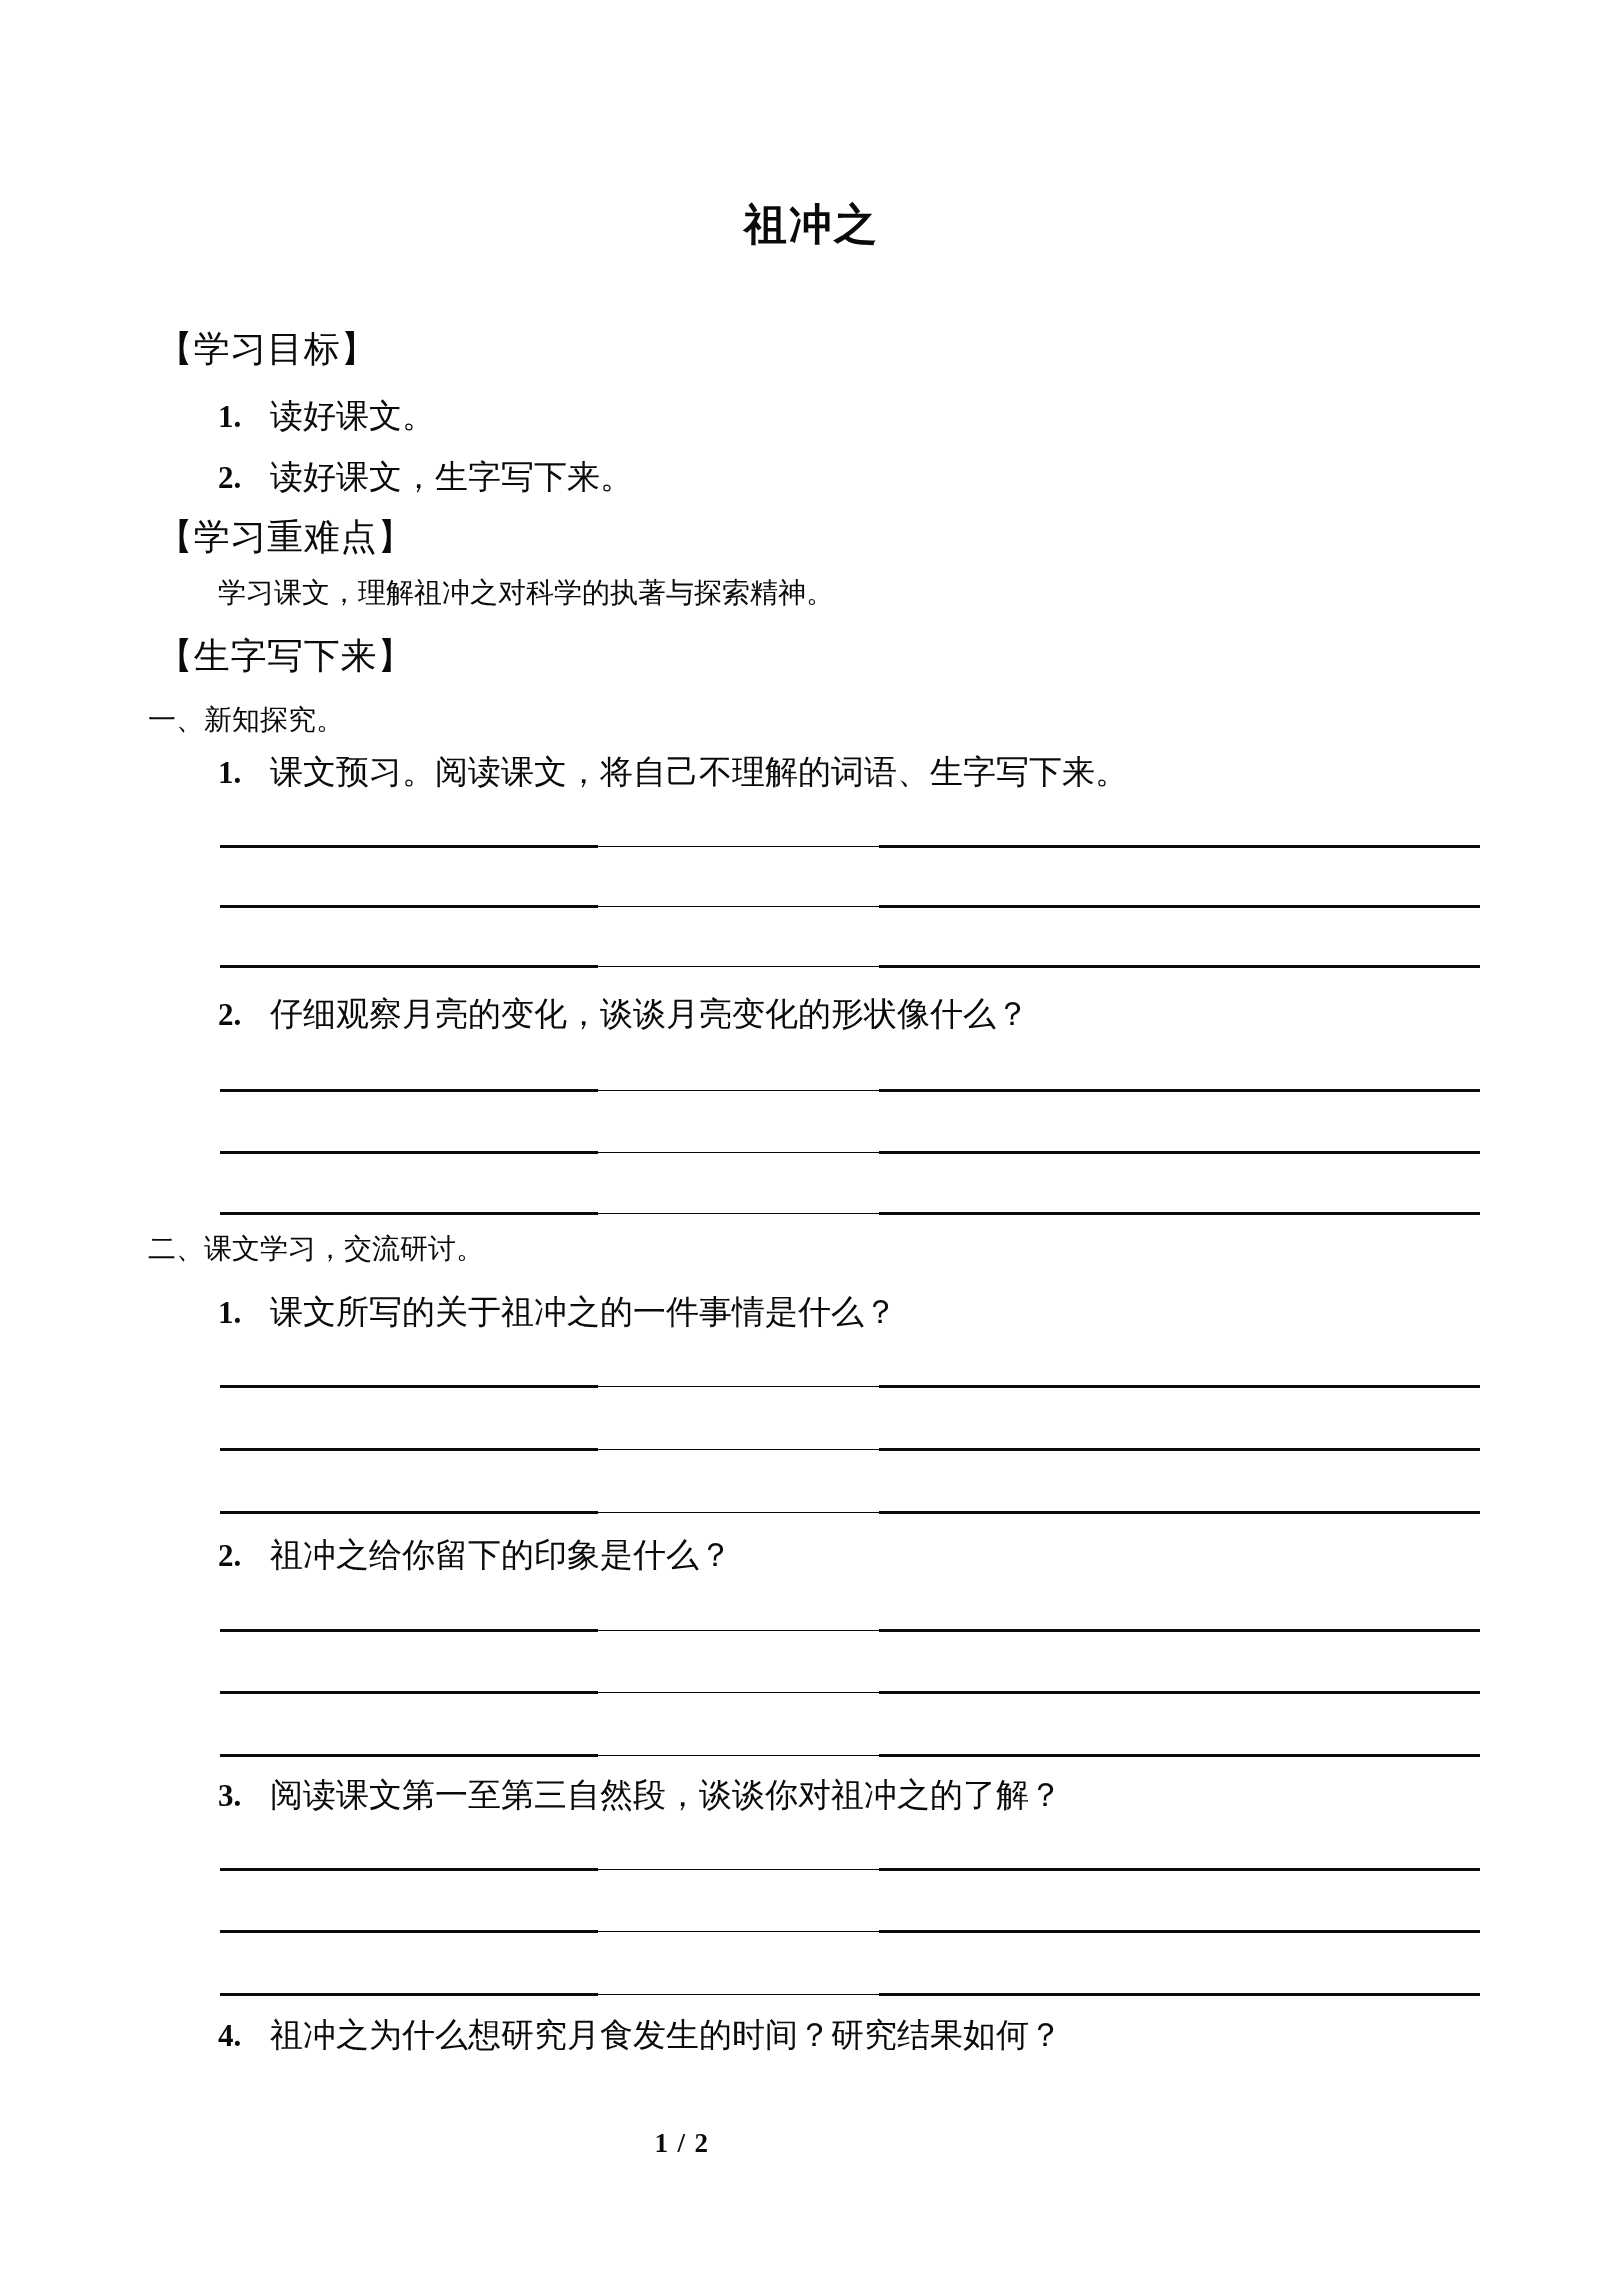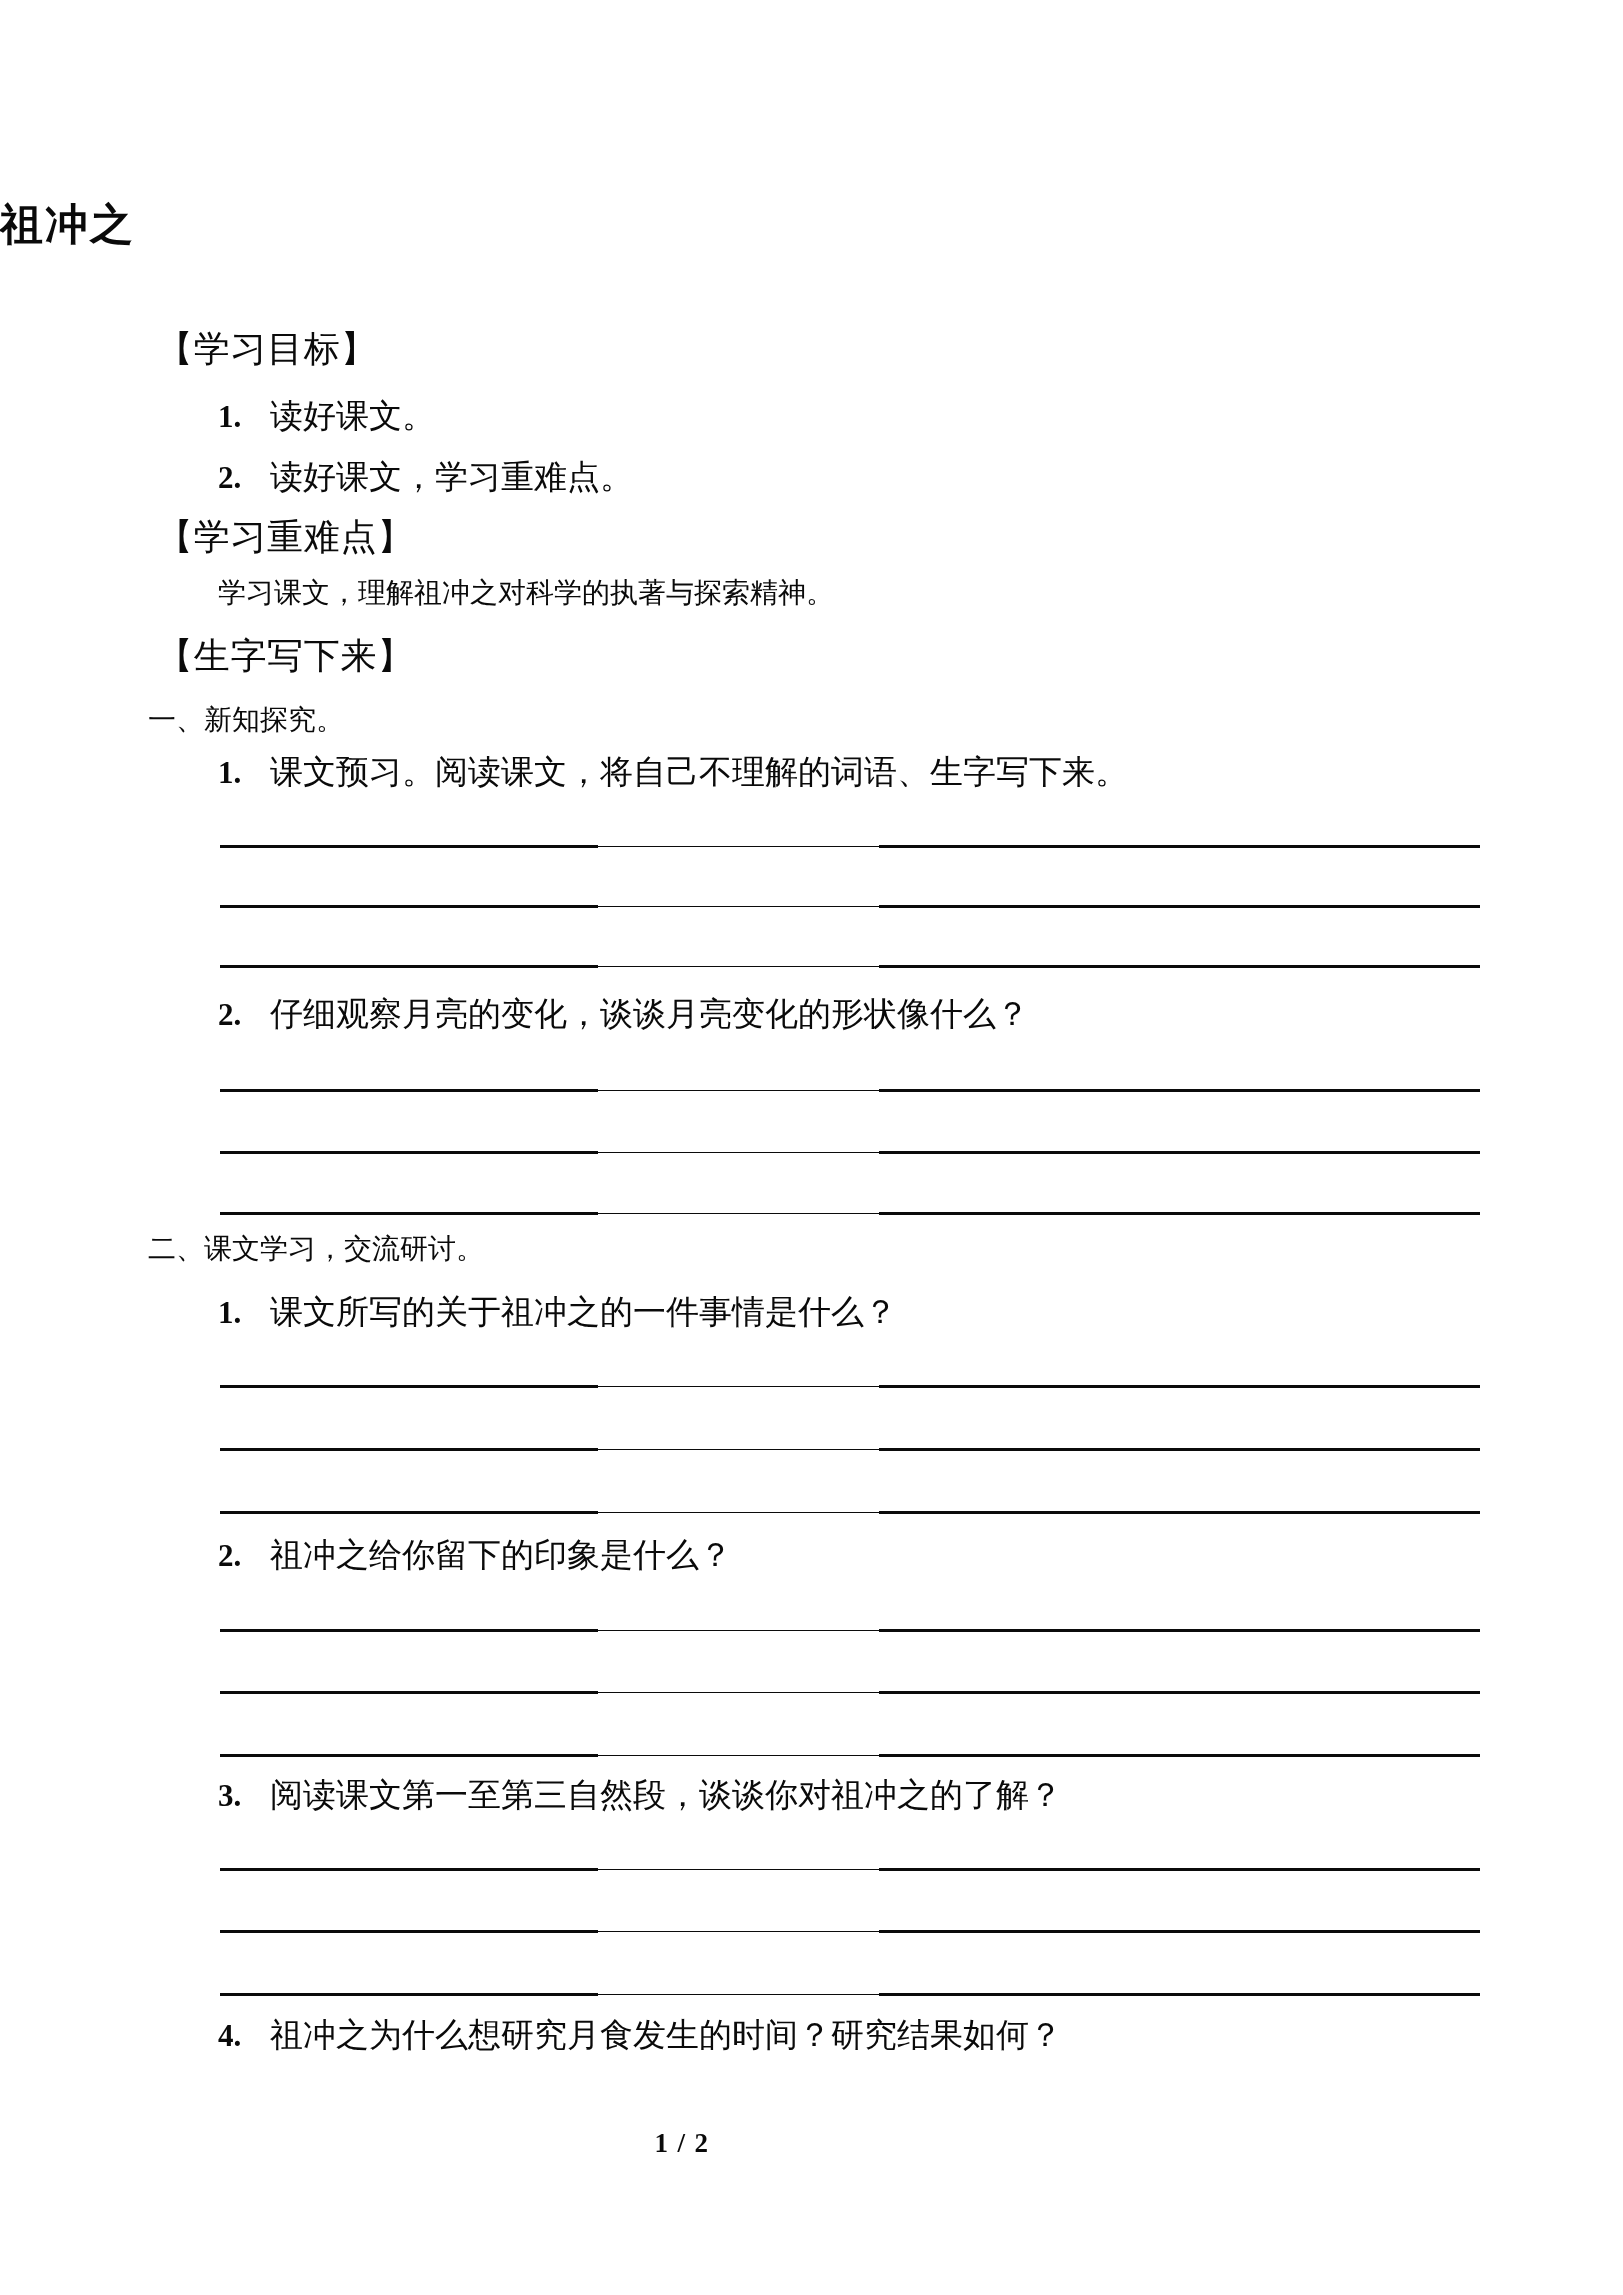--- a/index.html
+++ b/index.html
@@ -5,21 +5,21 @@
   html,body{margin:0;padding:0}
   body{
     width:1623px;height:2295px;
     background:#ffffff;
     position:relative;
     font-family:"Liberation Serif","DejaVu Serif",serif;
     color:#0a0a0a;
   }
   .abs{position:absolute;white-space:nowrap}
   .doc-title{
-    left:0;width:1623px;top:196px;
+    left:0;width:1623px;text-align:center;top:196px;
     font-size:43px;font-weight:700;letter-spacing:2px;
   }
   .hdr{left:157px;font-size:36px;font-weight:400;letter-spacing:0.7px}
   .sec{left:148px;font-size:28px}
   .q{left:218px;font-size:33px}
   .q .num, .item .num{
     display:inline-block;width:52px;
     font-weight:700;font-size:31px;
   }
   .para{left:218px;font-size:28px}
@@ -37,21 +37,21 @@
 </style>
 </head>
 <body>
 
 <div class="abs doc-title">祖冲之</div>
 
 <div class="abs hdr" style="top:325px">【学习目标】</div>
 
 <div class="abs q item" style="top:394px"><span class="num">1.</span><span>读好课文。</span></div>
 
-<div class="abs q item" style="top:455px"><span class="num">2.</span><span>读好课文，学习重难点。</span></div>
+<div class="abs q item" style="top:455px"><span class="num">2.</span><span>读好课文，生字写下来。</span></div>
 
 <div class="abs hdr" style="top:513px">【学习重难点】</div>
 
 <div class="abs para" style="top:574px">学习课文，理解祖冲之对科学的执著与探索精神。</div>
 
 <div class="abs hdr" style="top:632px">【生字写下来】</div>
 
 <div class="abs sec" style="top:701px">一、新知探究。</div>
 
 <div class="abs q" style="top:750px"><span class="num">1.</span><span>课文预习。阅读课文，将自己不理解的词语、生字写下来。</span></div>

